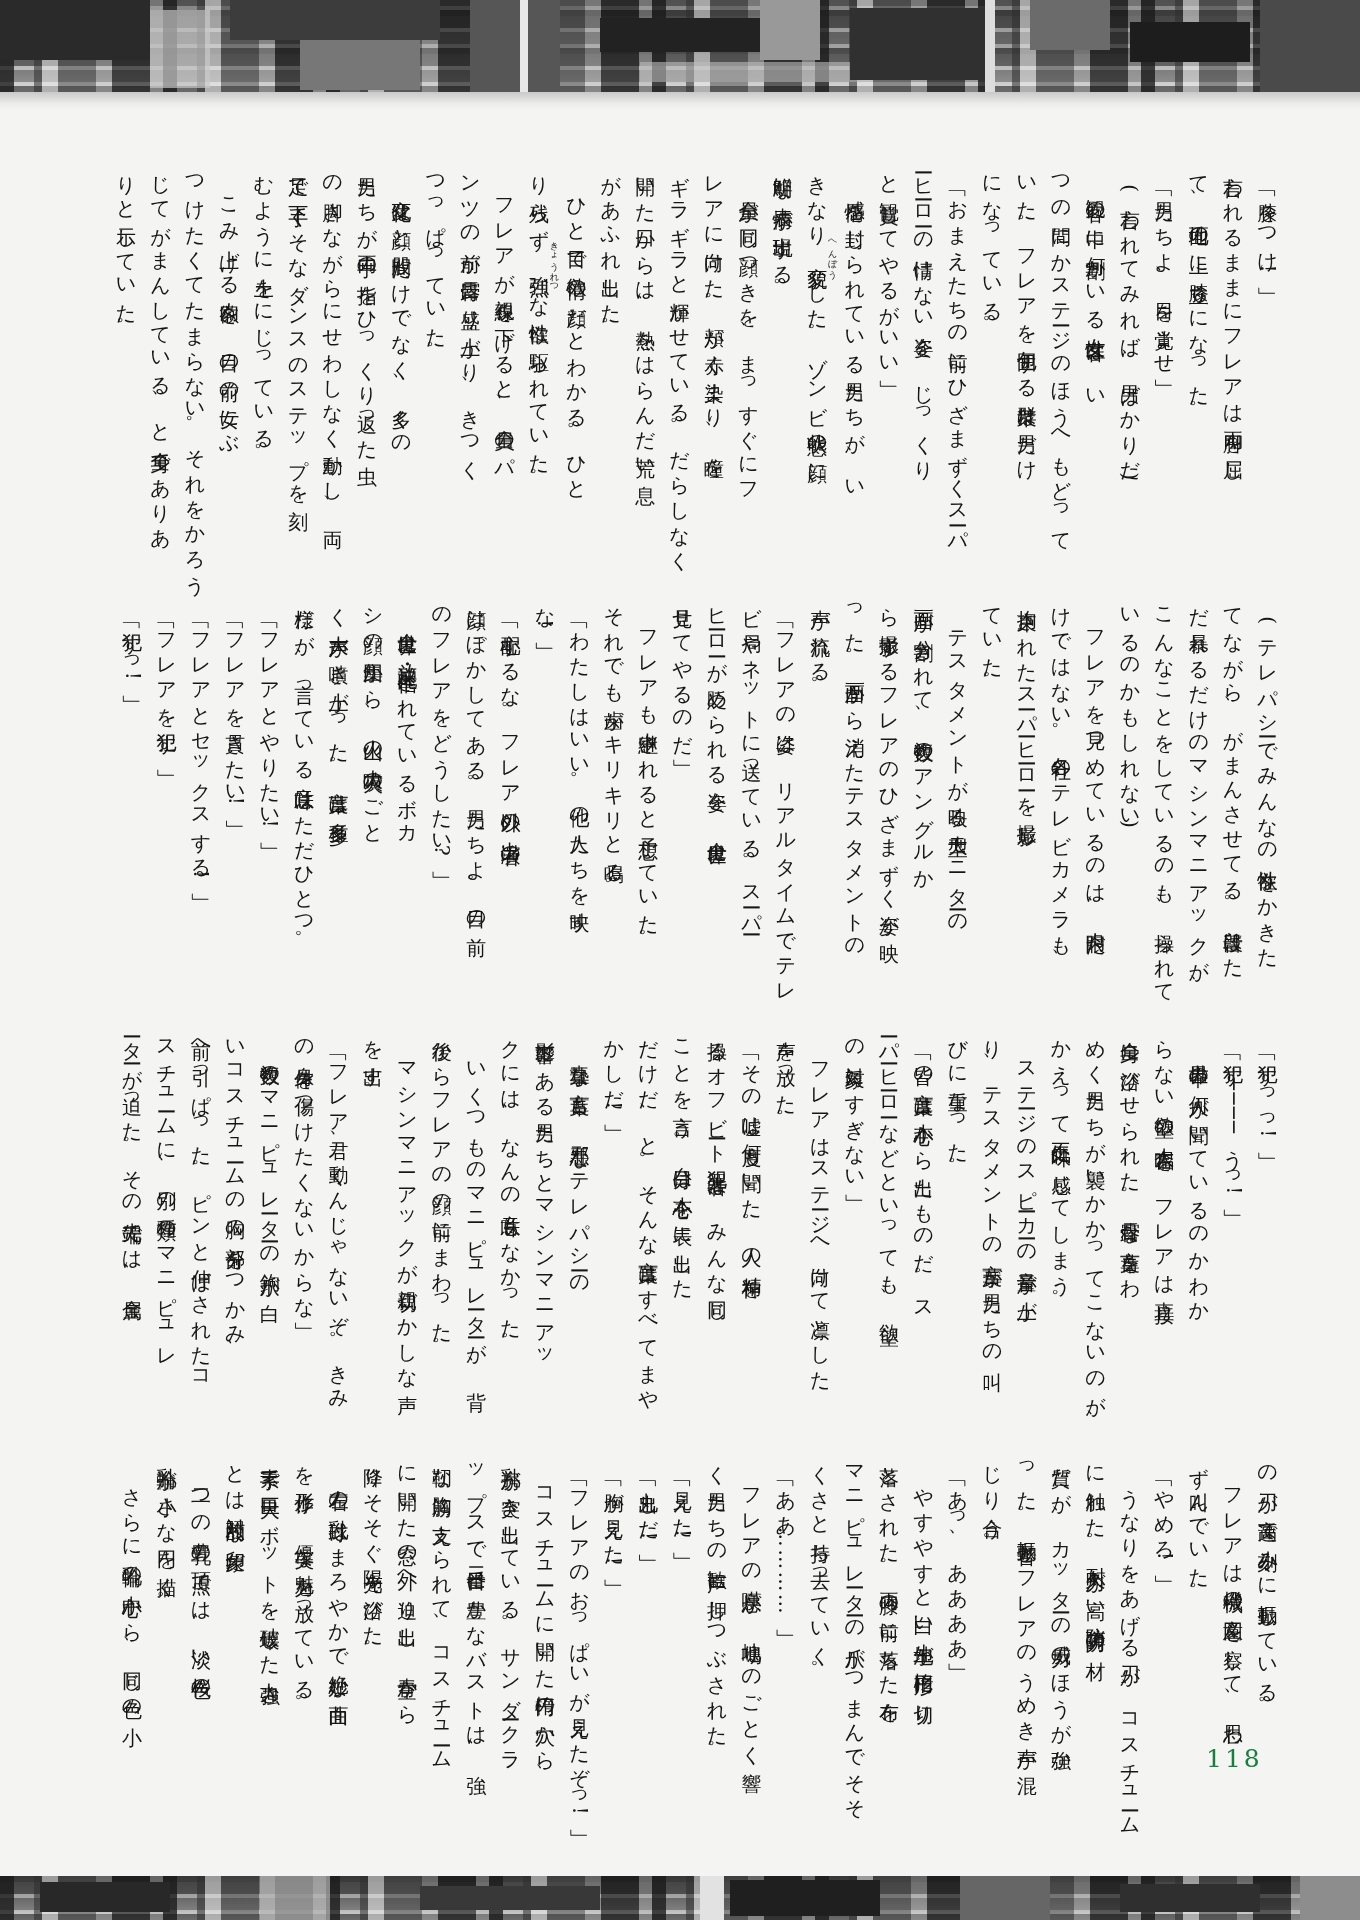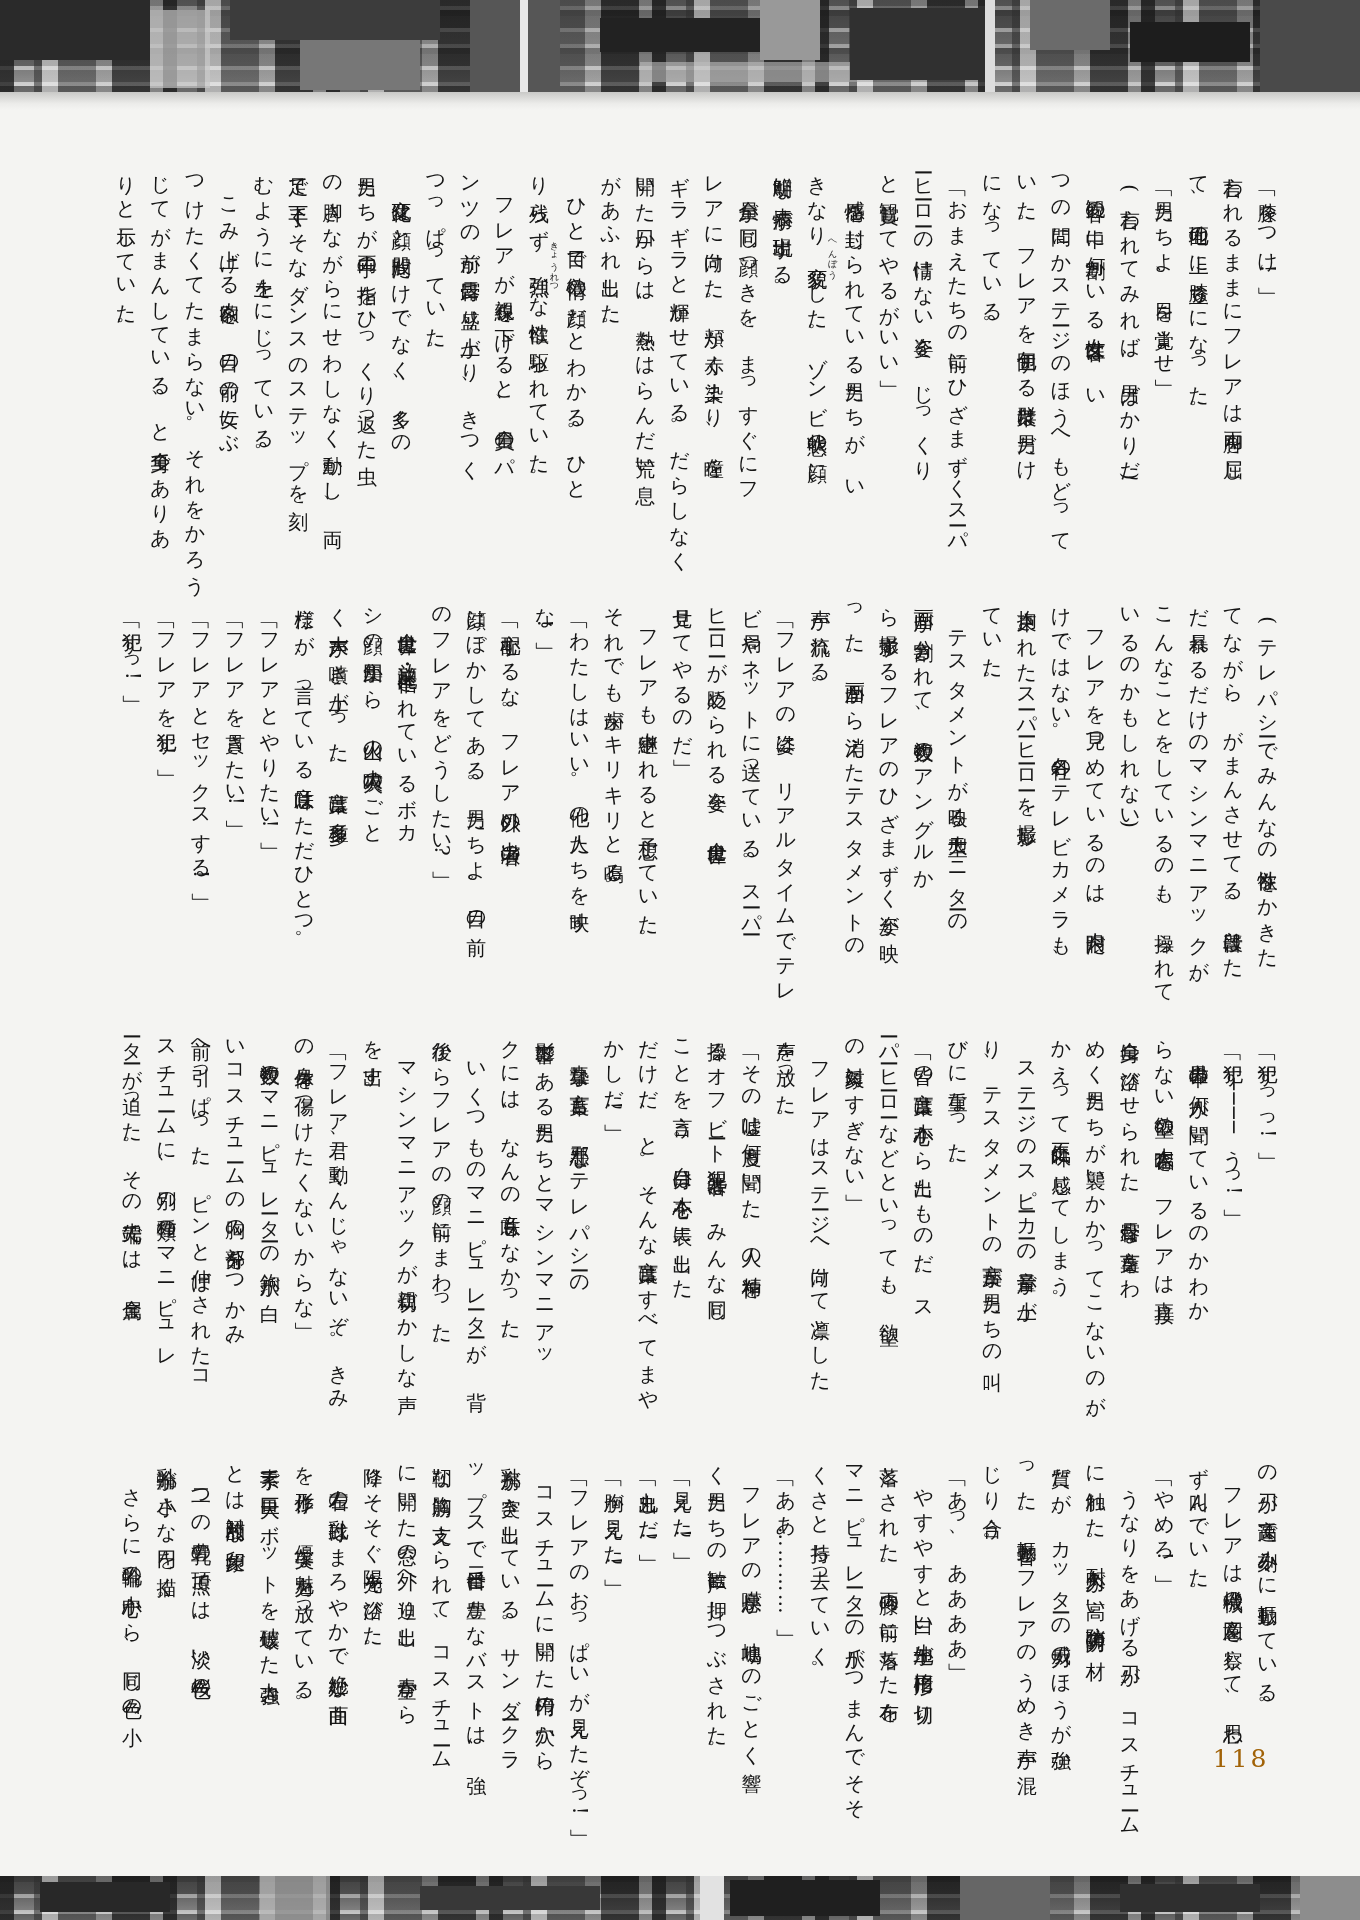--- a/index.html
+++ b/index.html
@@ -48,21 +48,21 @@
   .col{
     margin:0;padding:0;
     font-size:20px;line-height:34.4px;letter-spacing:2.3px;
     white-space:nowrap;font-weight:500;
   }
   ruby{ruby-align:center;}
   rt{font-size:9px;letter-spacing:0;}
   
   .page-number{
     position:absolute;right:84px;top:1744px;width:70px;
-    font-size:25px;letter-spacing:3px;text-align:center;color:#a16207;
+    font-size:25px;letter-spacing:3px;color:#15803d;
   }
 </style>
 </head>
 <body>
 
 <div class="page">
 
   <div class="glitch glitch-top">
     <span class="gb" style="left:0;top:0;width:150px;height:60px;background:#2a2a2a;"></span>
     <span class="gb" style="left:150px;top:10px;width:60px;height:78px;background:#c8c8c8;opacity:.7;"></span>

